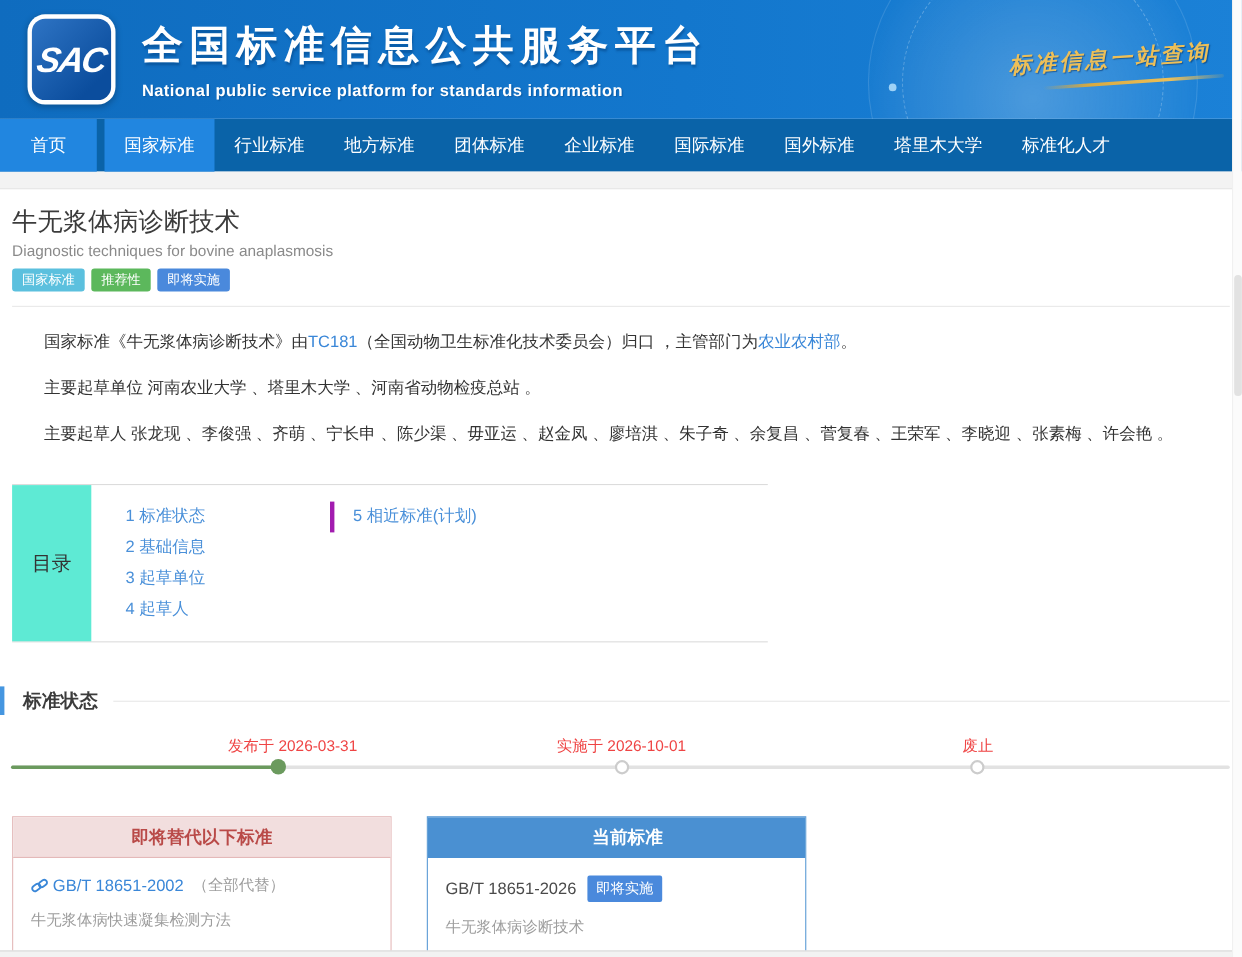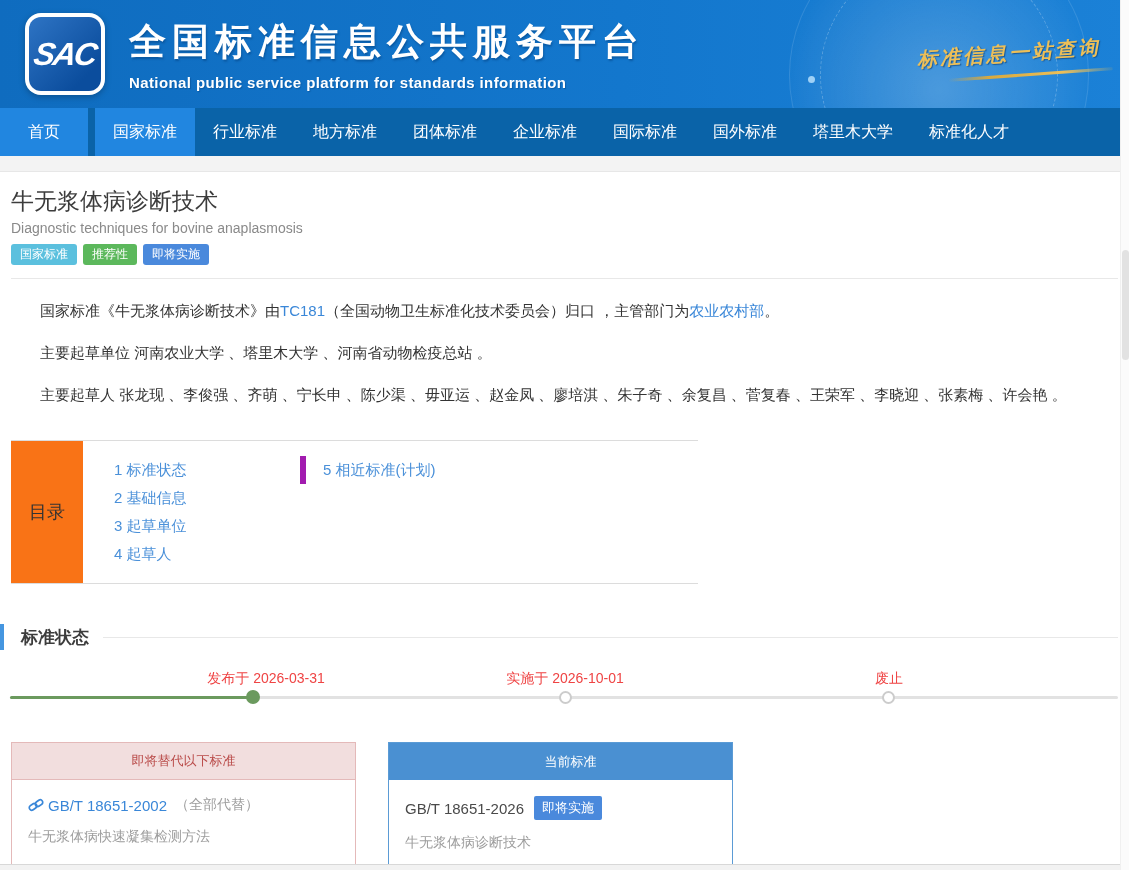--- a/index.html
+++ b/index.html
@@ -172,37 +172,37 @@
     margin-top: 36px;
     width: 687px;
     min-height: 142px;
     border-top: 1px solid #dcdcdc;
     border-bottom: 1px solid #dcdcdc;
     display: flex;
     align-items: stretch;
   }
   .toc-label {
     width: 72px;
-    background: #f97316;
+    background: #5eead4;
     display: flex; align-items: center; justify-content: center;
     font-size: 18px;
     color: #333;
   }
   .toc-cols { display: flex; padding: 15px 0 15px 31px; }
   .toc-col1 { width: 186px; }
   .toc-link {
     display: block;
     color: #4a90d9;
     font-size: 15px;
     line-height: 28px;
     text-decoration: none;
     cursor: pointer;
   }
   .toc-col2 .toc-link {
-    border-left: 6px solid #a21caf;
+    border-left: 4px solid #a21caf;
     padding-left: 17px;
   }
 
   
   .section-header {
     margin-top: 40px;
     display: flex;
     align-items: center;
   }
   .section-bar { width: 4px; height: 26px; background: #4596e0; flex: 0 0 auto; }
@@ -241,22 +241,22 @@
   .tl-dot1 { left: 246px; } .tl-label1 { left: 266px; }
   .tl-dot2 { left: 559px; } .tl-label2 { left: 565px; }
   .tl-dot3 { left: 882px; } .tl-label3 { left: 889px; }
 
   
   .cards { display: flex; gap: 32px; margin-top: 26px; padding: 0 11px; }
   .card { width: 345px; background: #fff; }
   .card-header {
     height: 37px;
     display: flex; align-items: center; justify-content: center;
-    font-size: 13px;
-    font-weight: normal;
+    font-size: 16px;
+    font-weight: bold;
   }
   .card.replaced { border: 1px solid #e4b9b9; }
   .card.replaced .card-header { background: #f2dede; color: #b94a48; border-bottom: 1px solid #e4b9b9; }
   .card.current { border: 1px solid #5b9bd5; }
   .card.current .card-header { color: #fff; }
   .card-body { padding: 16px 16px 22px; }
   .code-row { display: flex; align-items: center; font-size: 15px; }
   .link-icon { flex: 0 0 auto; margin-right: 4px; transform: rotate(0deg); }
   .code-link { color: #3a87d8; text-decoration: none; cursor: pointer; }
   .code-text { color: #4a4a4a; }

